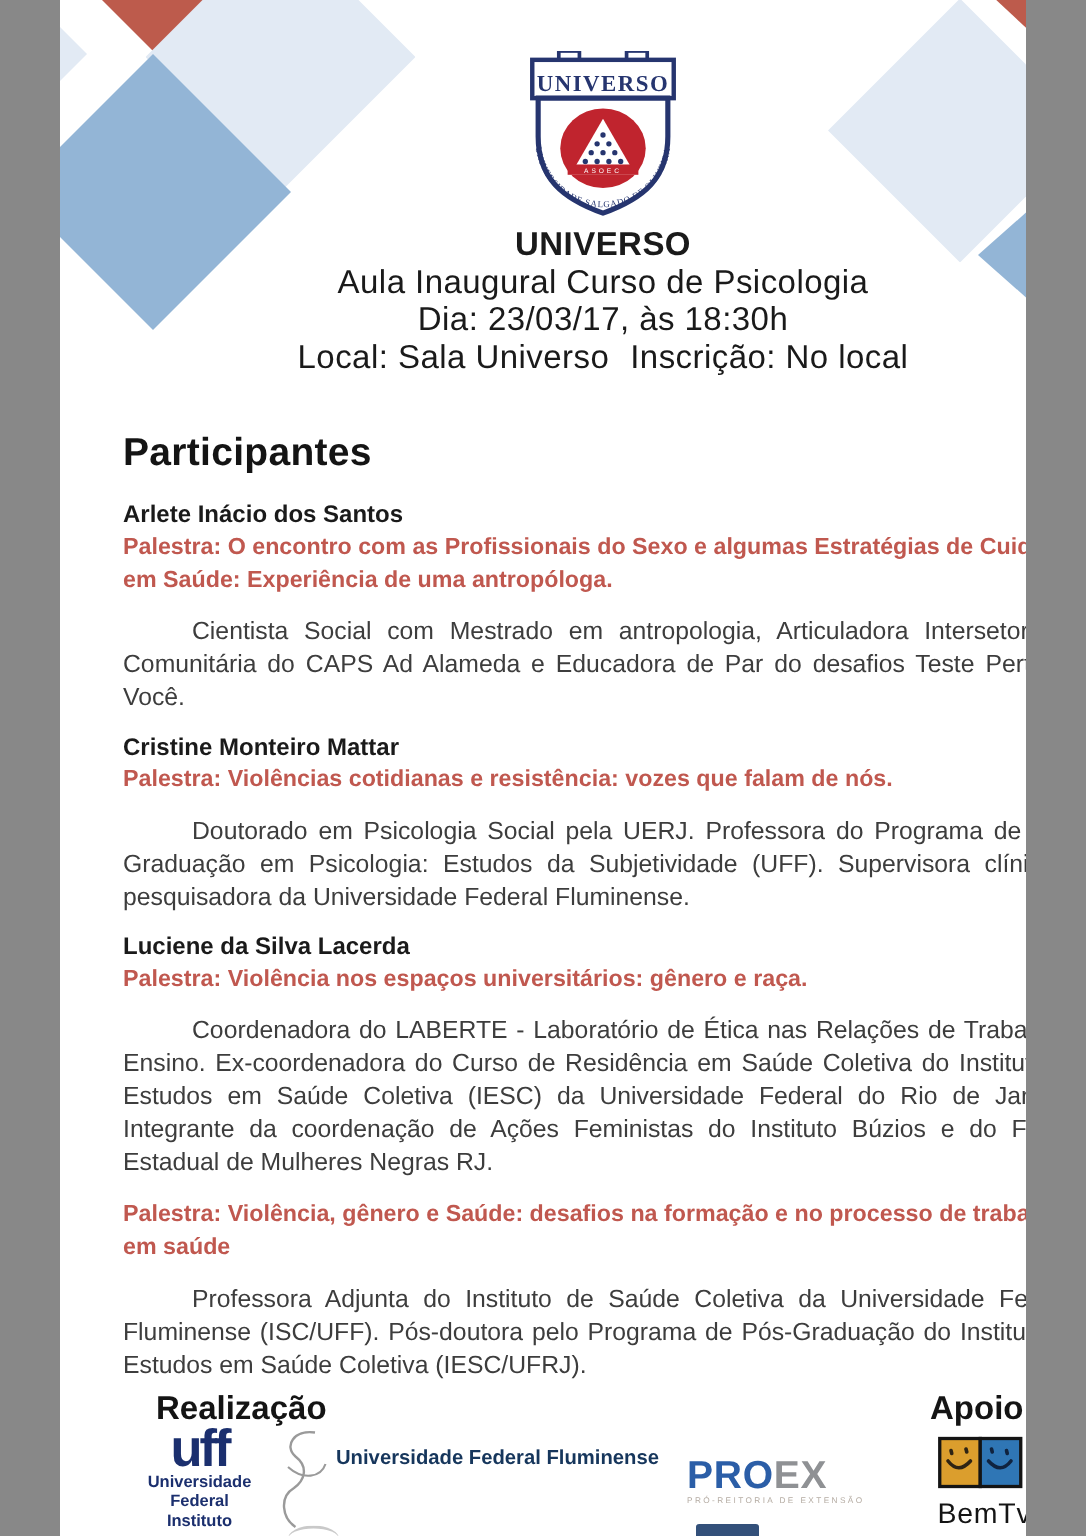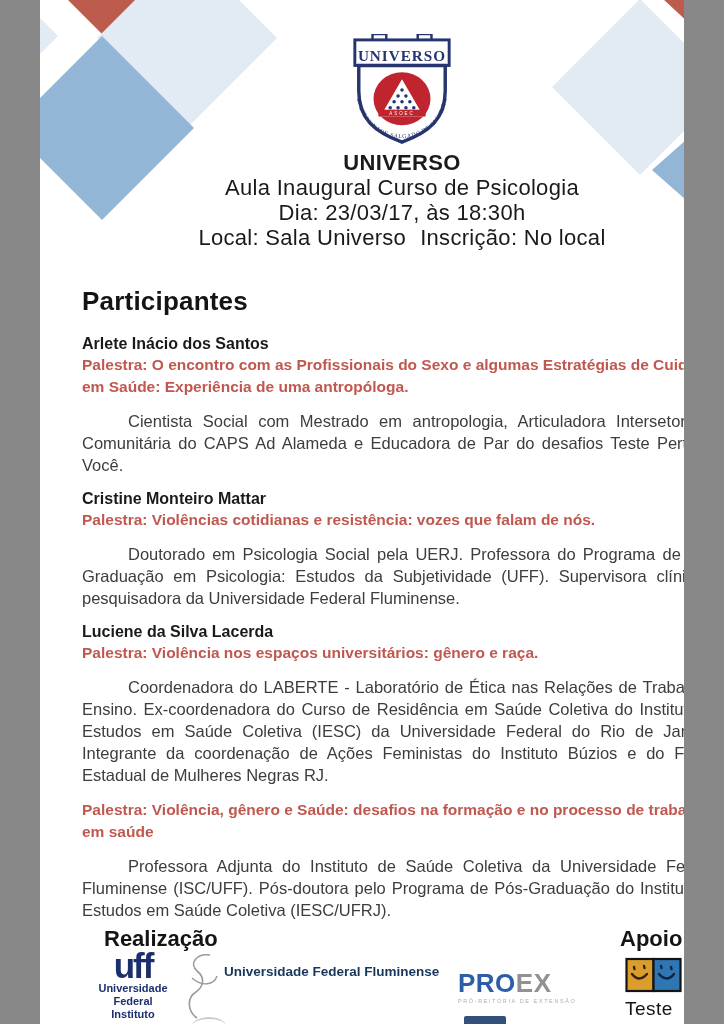--- a/index.html
+++ b/index.html
@@ -182,19 +182,19 @@
         <path d="M9,10 l0.5,2"></path>
           <path d="M19,9 l0.5,2"></path>
         <path d="M7,17 Q14,26 22,17"></path>
       </g>
       <g stroke="#10233f" stroke-width="2.4" stroke-linecap="round" fill="none">
         <path d="M36,9 l0.5,2"></path>
           <path d="M46,10 l0.5,2"></path>
         <path d="M34,17 Q42,26 49,17"></path>
       </g>
     </svg>
-    <div class="bemtv-word">Teste</div>
+    <div class="bemtv-word">BemTv</div>
   </div>
 
   <div class="frag frag-a"></div>
   <div class="frag frag-b"></div>
 
 </div>
 
 </body></html>

